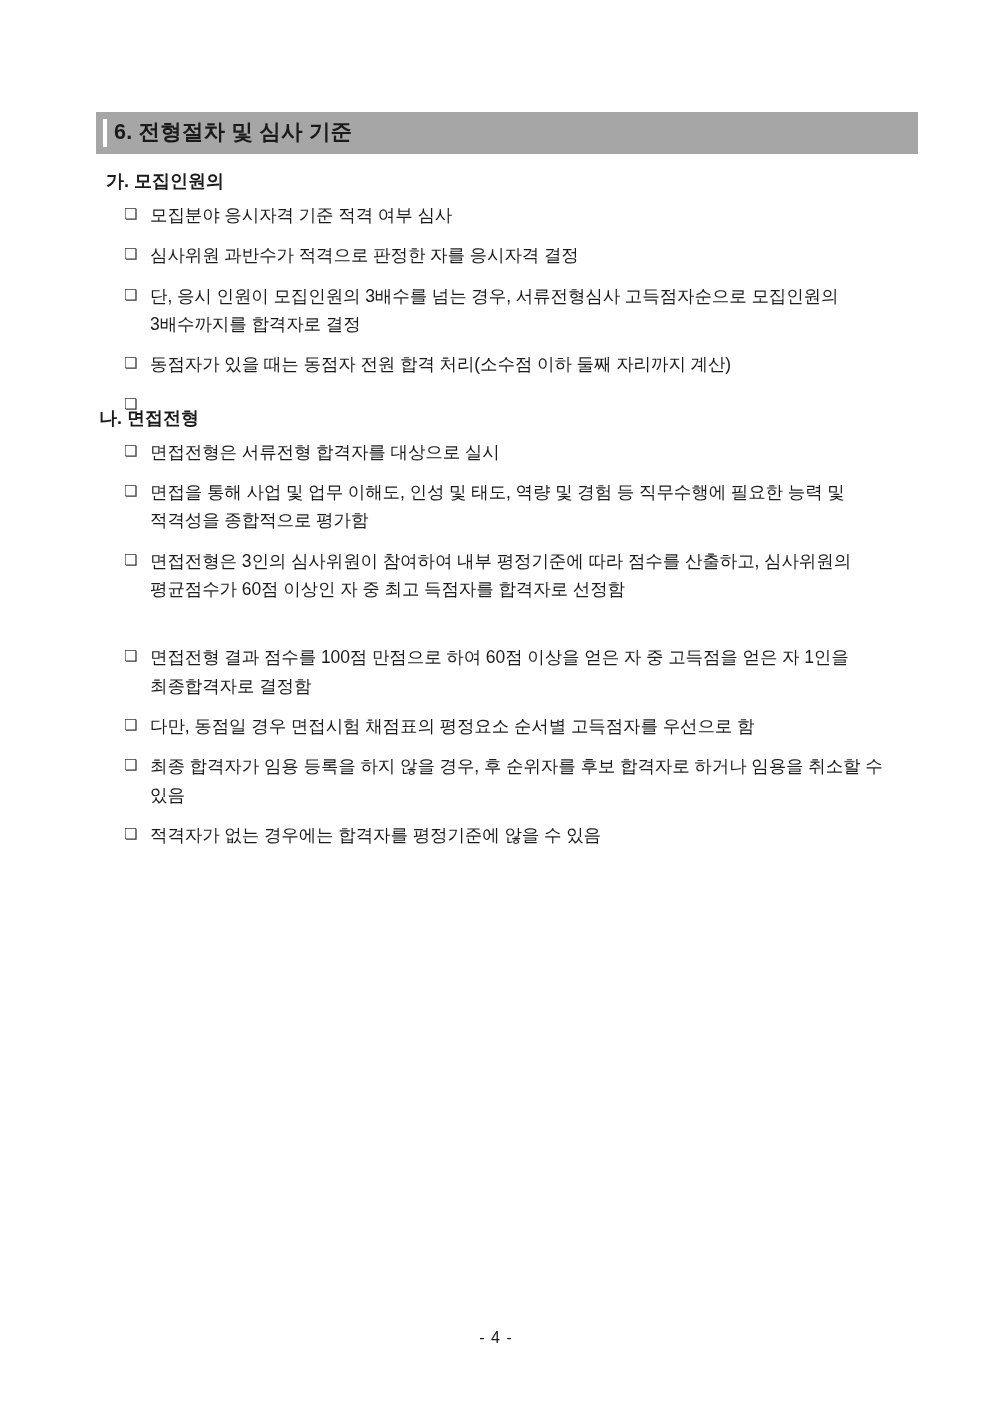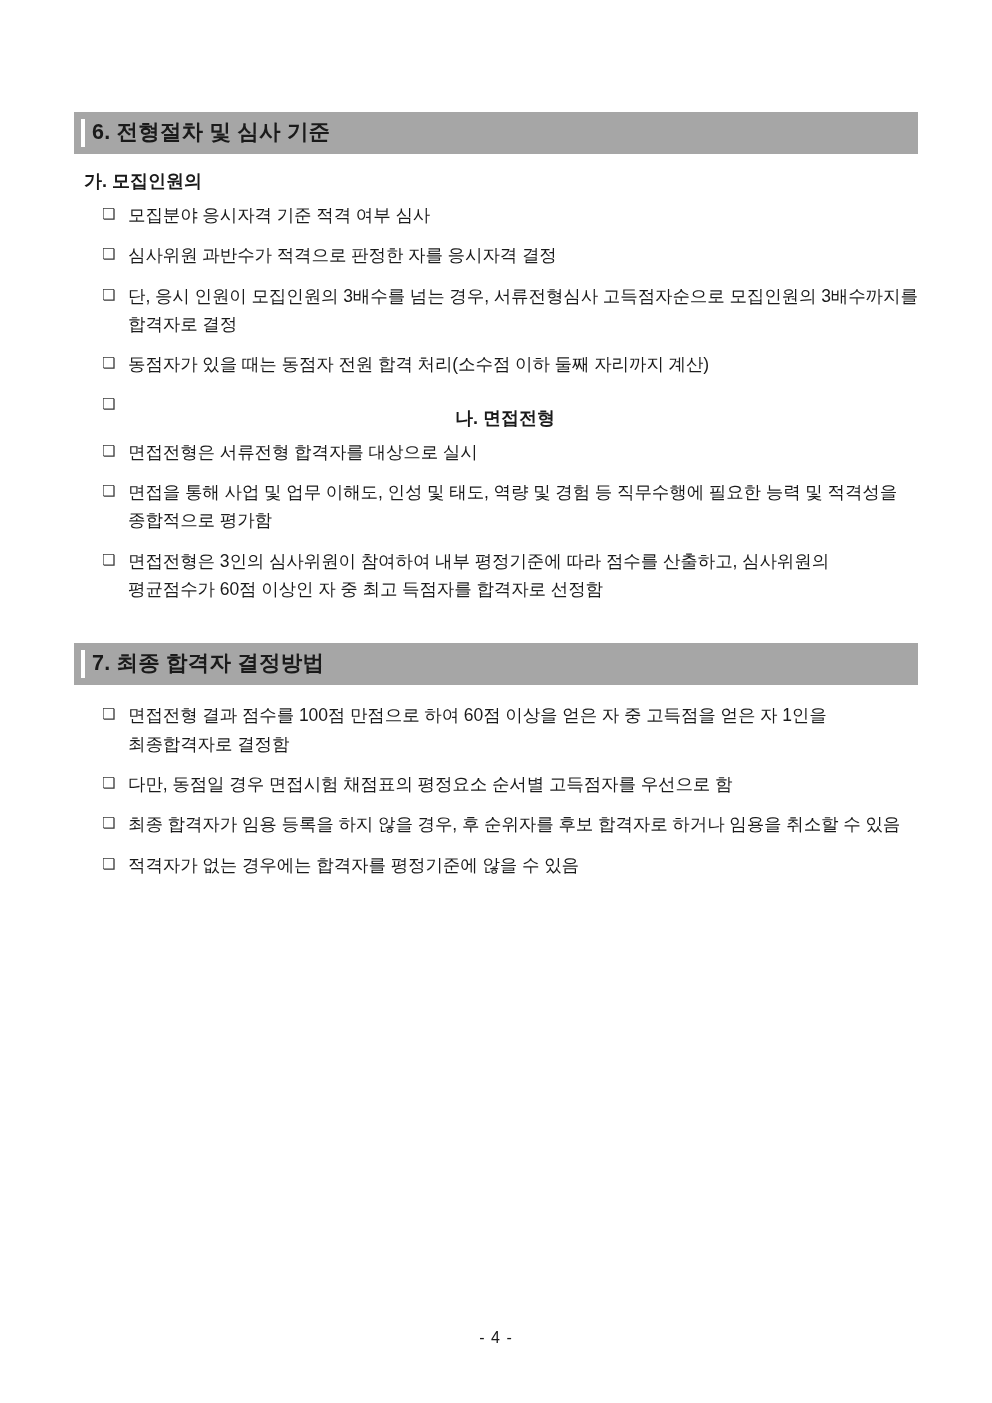--- a/index.html
+++ b/index.html
@@ -13,21 +13,21 @@
     font-family: "Liberation Sans", "DejaVu Sans", sans-serif;
     color: #1a1a1a;
     position: relative;
     overflow: hidden;
   }
   .page {
     position: relative;
     width: 992px;
     height: 1403px;
     box-sizing: border-box;
-    padding: 112px 74px 0 74px;
+    padding: 112px 74px 0 96px;
   }
 
   
   .section-bar {
     background: #a6a6a6;
     color: #1a1a1a;
     font-size: 21.5px;
     font-weight: bold;
     letter-spacing: 0.2px;
     padding: 7px 0 8px 18px;
@@ -47,22 +47,21 @@
 
   
   .sub-heading {
     font-size: 18px;
     font-weight: bold;
     margin: 0 0 6px 10px;
     line-height: 1.5;
   }
   .sub-heading.second {
     margin-top: 26px;
-    margin-left: 18px;
-    text-align: center;
+    margin-left: 3px;
   }
 
   
   .bullet-list {
     list-style: none;
     margin: 0;
     padding: 0;
   }
   .bullet-item {
     position: relative;
@@ -142,21 +141,20 @@
       <span class="bullet-marker">❏</span>
       <span>면접을 통해 사업 및 업무 이해도, 인성 및 태도, 역량 및 경험 등 직무수행에 필요한 능력 및 적격성을 종합적으로 평가함</span>
     </li>
     <li class="bullet-item">
       <span class="bullet-marker">❏</span>
       <span>면접전형은 3인의 심사위원이 참여하여 내부 평정기준에 따라 점수를 산출하고, 심사위원의 평균점수가 60점 이상인 자 중 최고 득점자를 합격자로 선정함</span>
     </li>
   </ul>
 
   <div class="block-7">
-    <div class="section-bar bar7">7. 최종 합격자 결정방법</div>
 
     <ul class="bullet-list list-indent-c">
       <li class="bullet-item">
         <span class="bullet-marker">❏</span>
         <span>면접전형 결과 점수를 100점 만점으로 하여 60점 이상을 얻은 자 중 고득점을 얻은 자 1인을 최종합격자로 결정함</span>
       </li>
       <li class="bullet-item">
         <span class="bullet-marker">❏</span>
         <span>다만, 동점일 경우 면접시험 채점표의 평정요소 순서별 고득점자를 우선으로 함</span>
       </li>

